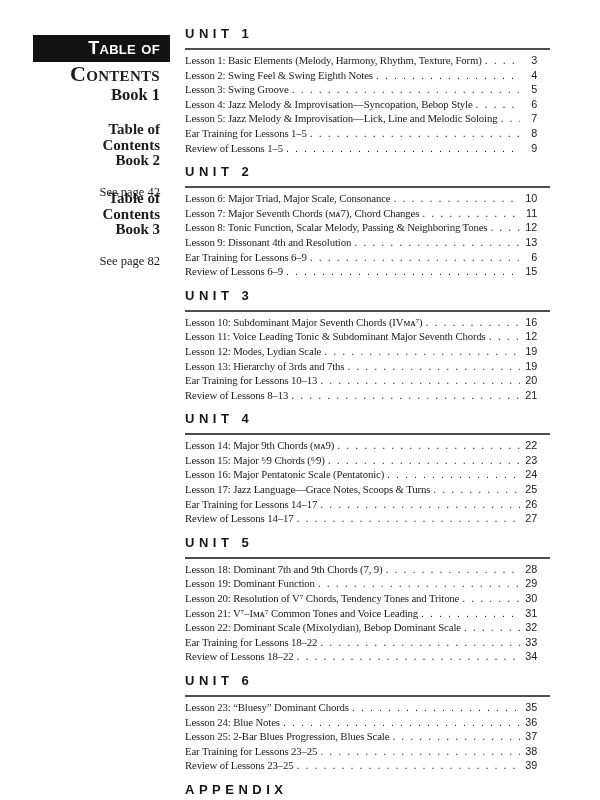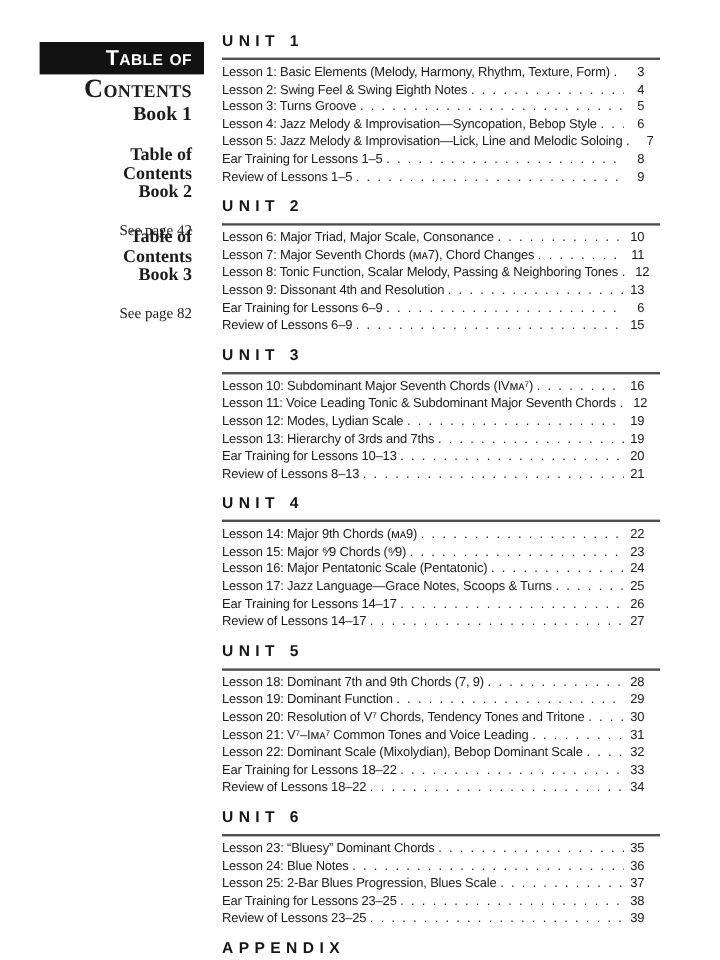--- a/index.html
+++ b/index.html
@@ -84,21 +84,21 @@
   }
   .row {
     display: flex;
     width: 100%;
     padding-right: 13px;
     font-size: 10.8px;
     letter-spacing: -0.15px;
     line-height: 14.6px;
     white-space: nowrap;
   }
-  .row .t { flex: 0 0 auto; }
+  .row .t { flex: 0 0 auto; font-family: Liberation Serif, serif; }
   .row .leader {
     flex: 1 1 auto;
     overflow: hidden;
     letter-spacing: 1.5px;
     margin: 0 3px 0 3px;
     min-width: 6px;
   }
   .row .pg {
     flex: 0 0 auto;
     min-width: 14px;
@@ -135,21 +135,21 @@
         <span class="t">Lesson 1: Basic Elements (Melody, Harmony, Rhythm, Texture, Form)</span>
         <span class="leader">. . . . . . . . . . . . . . . . . . . . . . . . . . . . . . . . . . . . . . . . . . . . . . . . . . . . . . . . . . . . . . . . . . . . . . . . . . . . . . . . . . . . . . . . . . </span>
         <span class="pg">3</span>
       </div>
       <div class="row">
         <span class="t">Lesson 2: Swing Feel &amp; Swing Eighth Notes</span>
         <span class="leader">. . . . . . . . . . . . . . . . . . . . . . . . . . . . . . . . . . . . . . . . . . . . . . . . . . . . . . . . . . . . . . . . . . . . . . . . . . . . . . . . . . . . . . . . . . </span>
         <span class="pg">4</span>
       </div>
       <div class="row">
-        <span class="t">Lesson 3: Turns Groove</span>
+        <span class="t">Lesson 3: Swing Groove</span>
         <span class="leader">. . . . . . . . . . . . . . . . . . . . . . . . . . . . . . . . . . . . . . . . . . . . . . . . . . . . . . . . . . . . . . . . . . . . . . . . . . . . . . . . . . . . . . . . . . </span>
         <span class="pg">5</span>
       </div>
       <div class="row">
         <span class="t">Lesson 4: Jazz Melody &amp; Improvisation—Syncopation, Bebop Style</span>
         <span class="leader">. . . . . . . . . . . . . . . . . . . . . . . . . . . . . . . . . . . . . . . . . . . . . . . . . . . . . . . . . . . . . . . . . . . . . . . . . . . . . . . . . . . . . . . . . . </span>
         <span class="pg">6</span>
       </div>
       <div class="row">
         <span class="t">Lesson 5: Jazz Melody &amp; Improvisation—Lick, Line and Melodic Soloing</span>

